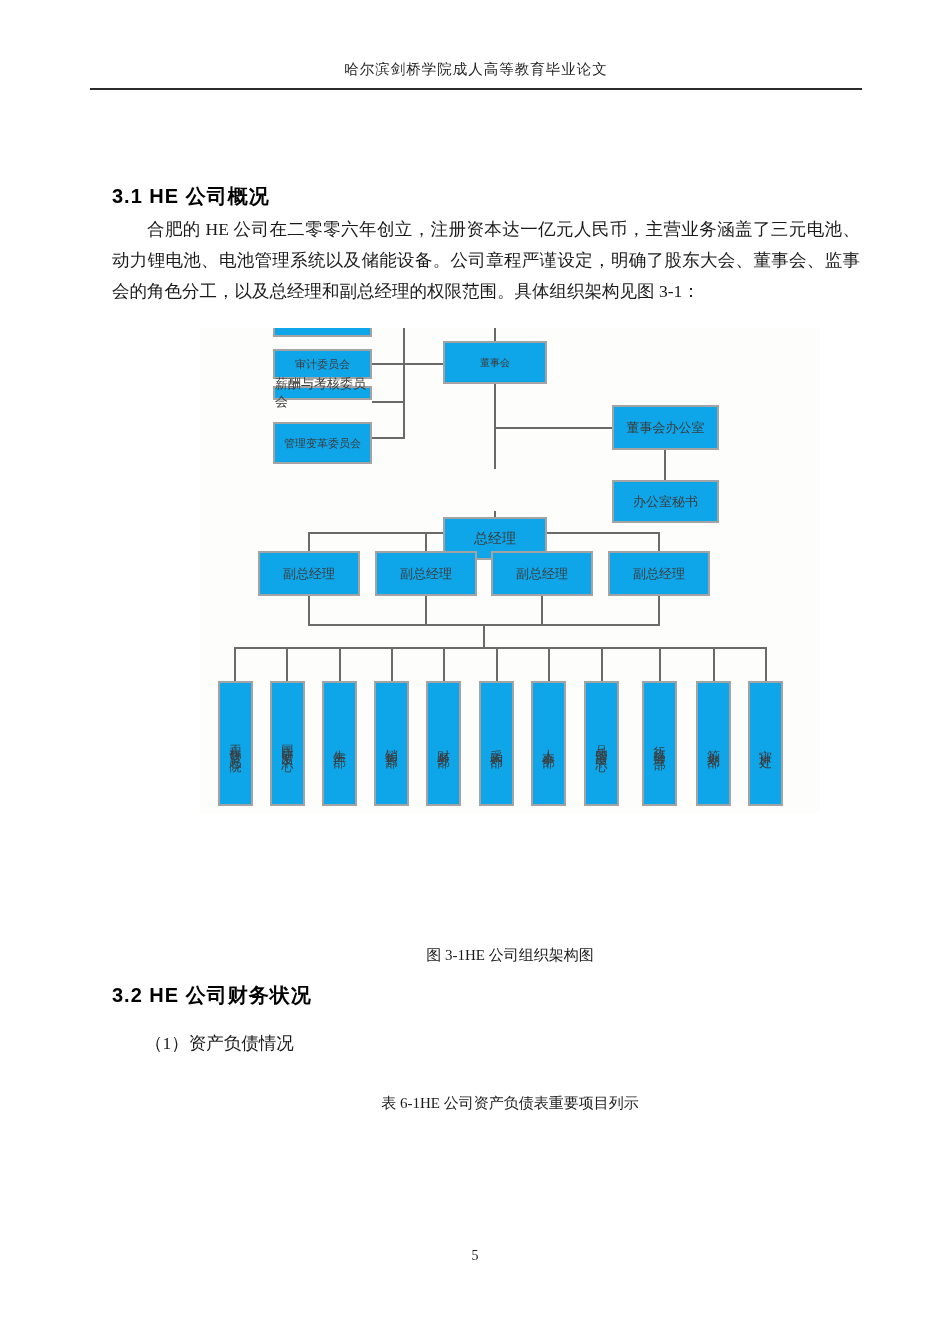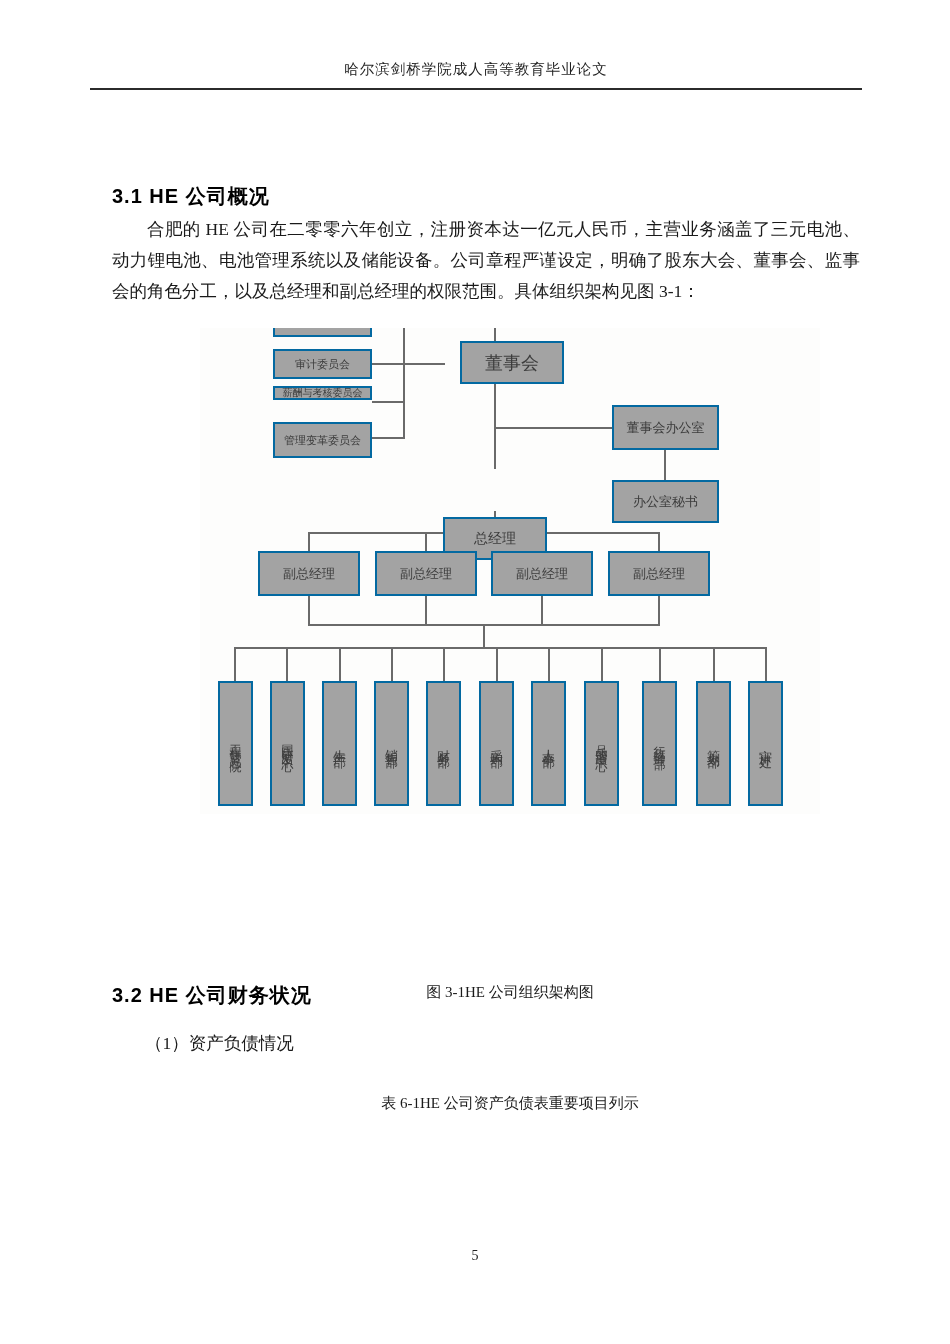--- a/index.html
+++ b/index.html
@@ -21,31 +21,31 @@
       font-family:"Liberation Sans", sans-serif;font-weight:bold;
       font-size:25px;letter-spacing:1px;color:#000;}
   .h2{position:absolute;left:112px;
       font-family:"Liberation Sans", sans-serif;font-weight:bold;
       font-size:20px;letter-spacing:1px;color:#000;}
   .h2-1{top:183px;}
   .h2-2{top:982px;}
   .para{position:absolute;left:112px;top:214px;width:748px;
         font-size:17.5px;line-height:31px;text-align:justify;text-indent:2em;}
   .caption{position:absolute;left:160px;width:700px;text-align:center;font-size:15px;}
-  .fig-cap{top:946px;margin-top:37px;}
+  .fig-cap{top:946px;}
   .tab-cap{top:1094px;}
   .item-line{position:absolute;left:145px;top:1031px;font-size:17.5px;}
   .para2{position:absolute;left:128px;top:1066px;font-size:17.5px;}
   .pagenum{position:absolute;left:0;top:1248px;width:950px;text-align:center;
            font-size:14px;color:#222;}
   
   .chart{position:absolute;left:200px;top:328px;width:620px;height:486px;
          background:#fdfdfc;overflow:hidden;
          font-family:"Liberation Sans", sans-serif;}
-  .obox{position:absolute;border:2px solid #0369a1;background:#a3a3a3;
+  .obox{position:absolute;border:2px solid #a3a3a3;background:#0ea5e9;
         display:flex;align-items:center;justify-content:center;
         color:#3c3c3c;box-sizing:border-box;text-align:left;}
   .hl{position:absolute;height:2px;background:#6a6a6a;}
   .vl{position:absolute;width:2px;background:#6a6a6a;}
   .vtext{writing-mode:vertical-rl;text-orientation:upright;
          letter-spacing:3px;line-height:1;}
 </style>
 </head>
 <body>
 
@@ -88,24 +88,24 @@
     <div class="vl" style="left:243px;top:319px;height:34px;"></div>
     <div class="vl" style="left:296px;top:319px;height:34px;"></div>
     <div class="vl" style="left:348px;top:319px;height:34px;"></div>
     <div class="vl" style="left:401px;top:319px;height:34px;"></div>
     <div class="vl" style="left:459px;top:319px;height:34px;"></div>
     <div class="vl" style="left:513px;top:319px;height:34px;"></div>
     <div class="vl" style="left:565px;top:319px;height:34px;"></div>
 
     <div class="obox" style="left:73px;top:-24px;width:99px;height:33px;"></div>
     <div class="obox" style="left:73px;top:21px;width:99px;height:30px;font-size:11px;">审计委员会</div>
-    <div class="obox" style="left:73px;top:58px;width:99px;height:14px;font-size:10px;">薪酬与考核委员会</div>
-    <div class="obox" style="left:73px;top:94px;width:99px;height:36px;font-size:11px;">管理变革委员会</div>
+    <div class="obox" style="left:73px;top:58px;width:99px;height:14px;font-size:13px;">薪酬与考核委员会</div>
+    <div class="obox" style="left:73px;top:94px;width:99px;height:42px;font-size:11px;">管理变革委员会</div>
 
-    <div class="obox" style="left:260px;top:13px;width:104px;height:43px;font-size:18px;">董事会</div>
+    <div class="obox" style="left:243px;top:13px;width:104px;height:43px;font-size:10px;">董事会</div>
     <div class="obox" style="left:412px;top:77px;width:107px;height:45px;font-size:13px;">董事会办公室</div>
 
     <div class="obox" style="left:243px;top:141px;width:104px;height:43px;font-size:14px;margin-top:48px;">总经理</div>
     <div class="obox" style="left:412px;top:152px;width:107px;height:43px;font-size:13px;">办公室秘书</div>
 
     <div class="obox" style="left:58px;top:223px;width:102px;height:45px;font-size:13px;">副总经理</div>
     <div class="obox" style="left:175px;top:223px;width:102px;height:45px;font-size:13px;">副总经理</div>
     <div class="obox" style="left:291px;top:223px;width:102px;height:45px;font-size:13px;">副总经理</div>
     <div class="obox" style="left:408px;top:223px;width:102px;height:45px;font-size:13px;">副总经理</div>
 

